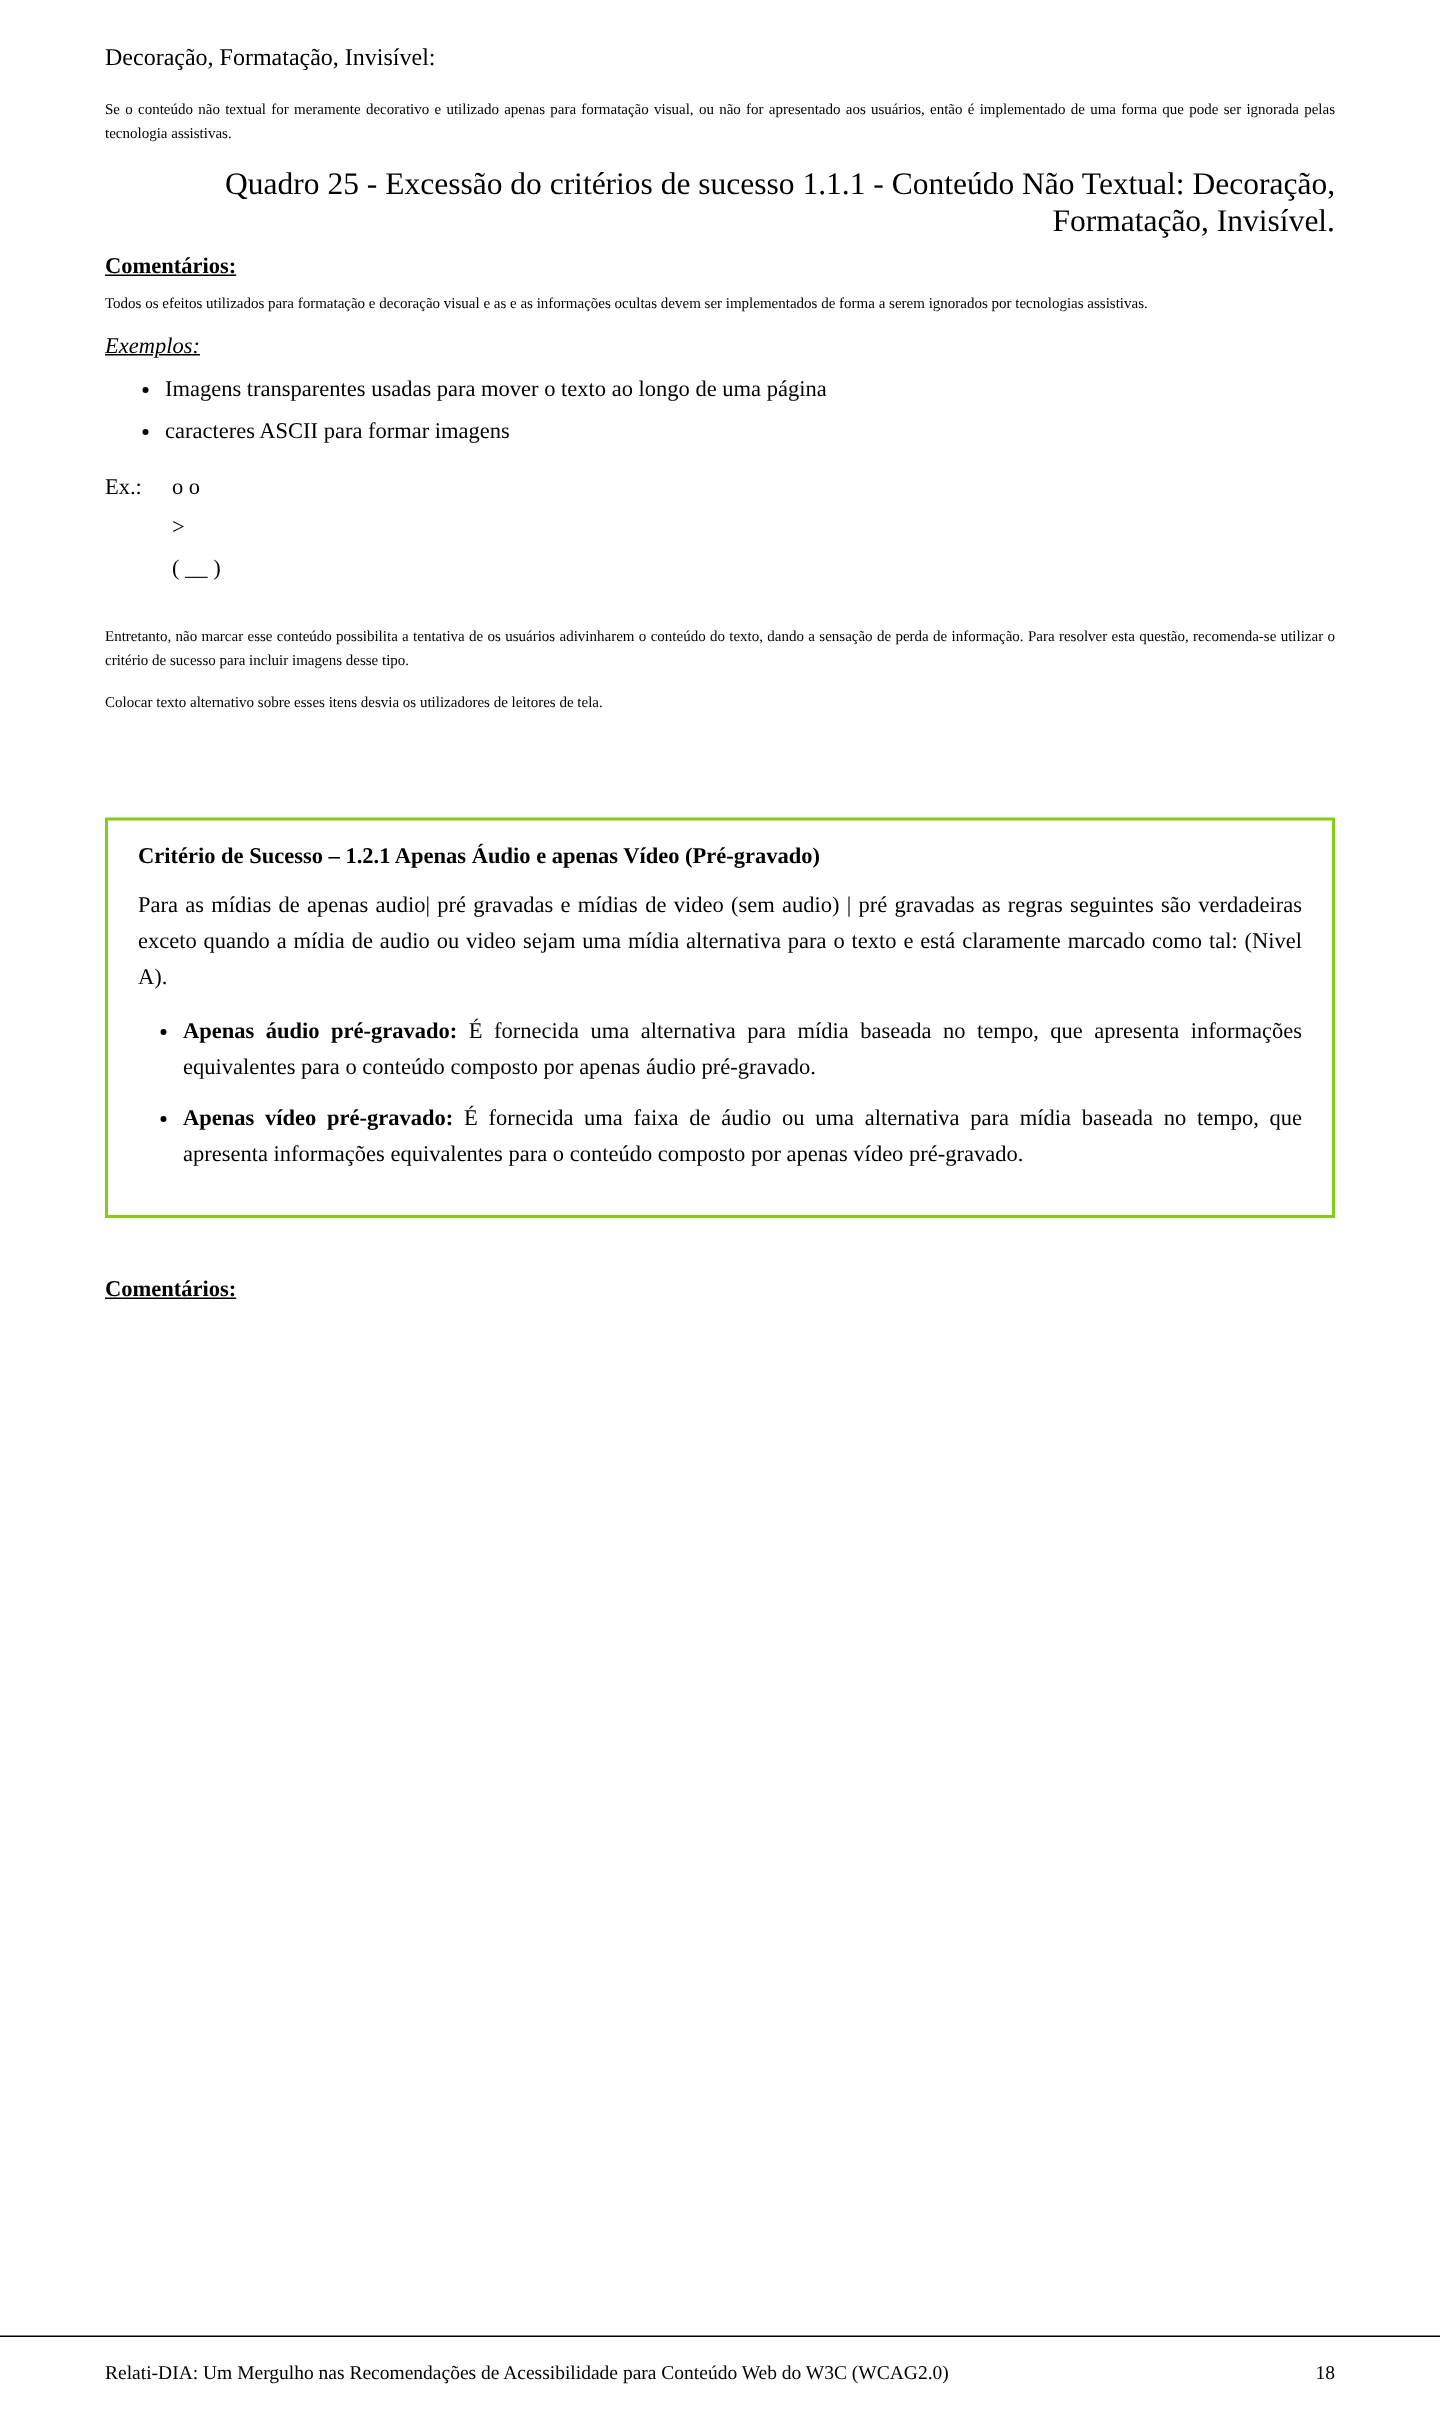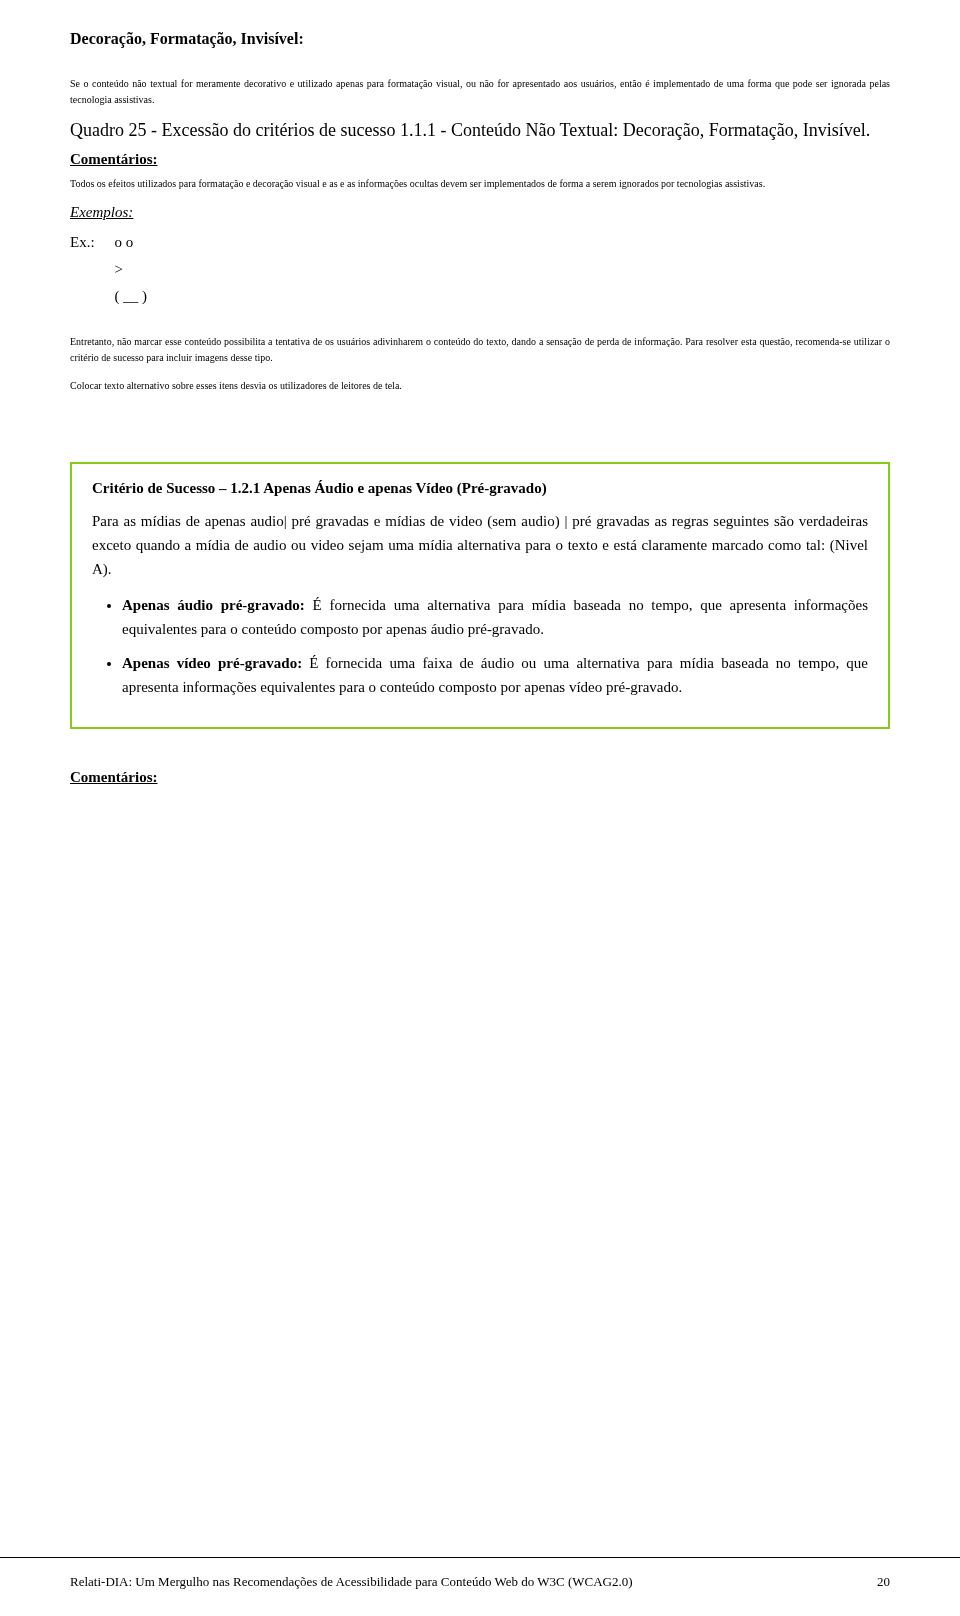--- a/index.html
+++ b/index.html
@@ -20,34 +20,34 @@
 
     .page-container {
       width: 960px;
       min-height: 1616px;
       padding: 30px 70px 60px 70px;
       position: relative;
     }
 
     .section-title {
       font-size: 16px;
-      font-weight: bold;
-      margin-bottom: 28px;
+      font-weight: normal;
+      margin-bottom: 18px;
     }
 
     .paragraph {
       font-size: 10px;
       line-height: 1.6;
       text-align: justify;
       margin-bottom: 12px;
     }
 
     .quadro-label {
-      font-size: 18px;
-      text-align: left;
+      font-size: 21px;
+      text-align: right;
       margin-bottom: 10px;
       margin-top: 10px;
     }
 
     .comments-label {
       font-size: 15px;
       font-weight: bold;
       text-decoration: underline;
       margin-bottom: 8px;
     }
@@ -144,20 +144,24 @@
   <div class="section-title">Decoração, Formatação, Invisível:</div>
 
   <p class="paragraph">Se o conteúdo não textual for meramente decorativo e utilizado apenas para formatação visual, ou não for apresentado aos usuários, então é implementado de uma forma que pode ser ignorada pelas tecnologia assistivas.</p>
 
   <div class="quadro-label">Quadro 25 - Excessão do critérios de sucesso 1.1.1 - Conteúdo Não Textual: Decoração, Formatação, Invisível.</div>
 
   <div class="comments-label">Comentários:</div>
   <p class="paragraph">Todos os efeitos utilizados para formatação e decoração visual e as e as informações ocultas devem ser implementados de forma a serem ignorados por tecnologias assistivas.</p>
 
   <div class="examples-label">Exemplos:</div>
+  <ul class="bullet-list">
+    <li>Imagens transparentes usadas para mover o texto ao longo de uma página</li>
+    <li>caracteres ASCII para formar imagens</li>
+  </ul>
 
   <div style="display:flex; margin-bottom: 12px; font-size:15px; line-height:1.8;">
     <span style="margin-right: 20px;">Ex.:</span>
     <div class="ex-block" style="margin-left:0;">
       <div>o o</div>
       <div>&gt;</div>
       <div>( __ )</div>
     </div>
   </div>
 
@@ -180,16 +184,16 @@
     </ul>
   </div>
 
 
   <div class="spacer"></div>
 
   <div class="comments-label">Comentários:</div>
 
   <div class="footer">
     <span>Relati-DIA: Um Mergulho nas Recomendações de Acessibilidade para Conteúdo Web do W3C (WCAG2.0)</span>
-    <span>20</span>
+    <span>18</span>
   </div>
 
 </div>
 
 </body></html>

